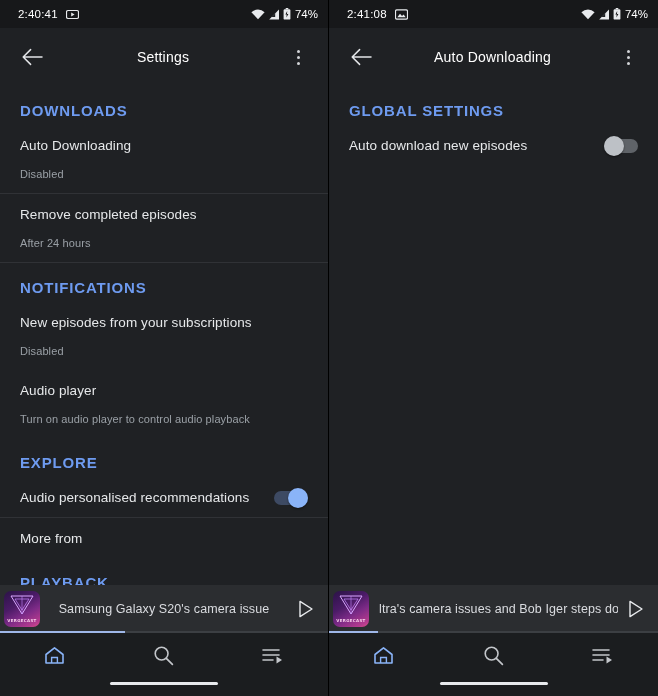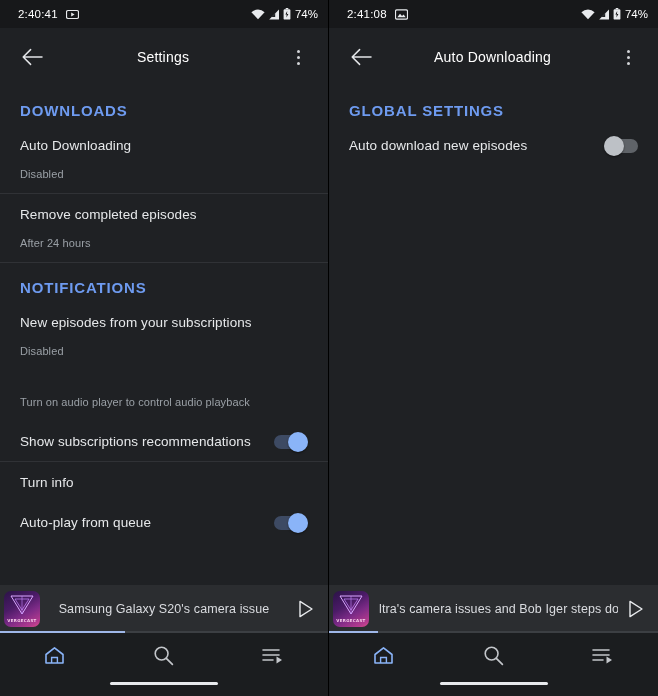--- a/index.html
+++ b/index.html
@@ -278,39 +278,42 @@
 
       <div class="section-header">NOTIFICATIONS</div>
       <div class="row">
         <div class="row-texts">
           <div class="row-title">New episodes from your subscriptions</div>
           <div class="row-sub">Disabled</div>
         </div>
       </div>
       <div class="row">
         <div class="row-texts">
+          <div class="row-title">Audio player</div>
           <div class="row-sub">Turn on audio player to control audio playback</div>
         </div>
       </div>
 
-      <div class="row">
-        <div class="row-texts">
-          <div class="row-title">Show subscriptions recommendations</div>
+      <div class="section-header">EXPLORE</div>
+      <div class="row">
+        <div class="row-texts">
+          <div class="row-title">Audio personalised recommendations</div>
         </div>
         <div class="toggle on">
             <span class="thumb"></span>
           </div>
       </div>
       <div class="divider"></div>
       <div class="row">
         <div class="row-texts">
-          <div class="row-title">Turn info</div>
-        </div>
-      </div>
-
+          <div class="row-title">More from</div>
+        </div>
+      </div>
+
+      <div class="section-header">PLAYBACK</div>
       <div class="row">
         <div class="row-texts">
           <div class="row-title">Auto-play from queue</div>
         </div>
         <div class="toggle on">
             <span class="thumb"></span>
           </div>
       </div>
 
     </div>

